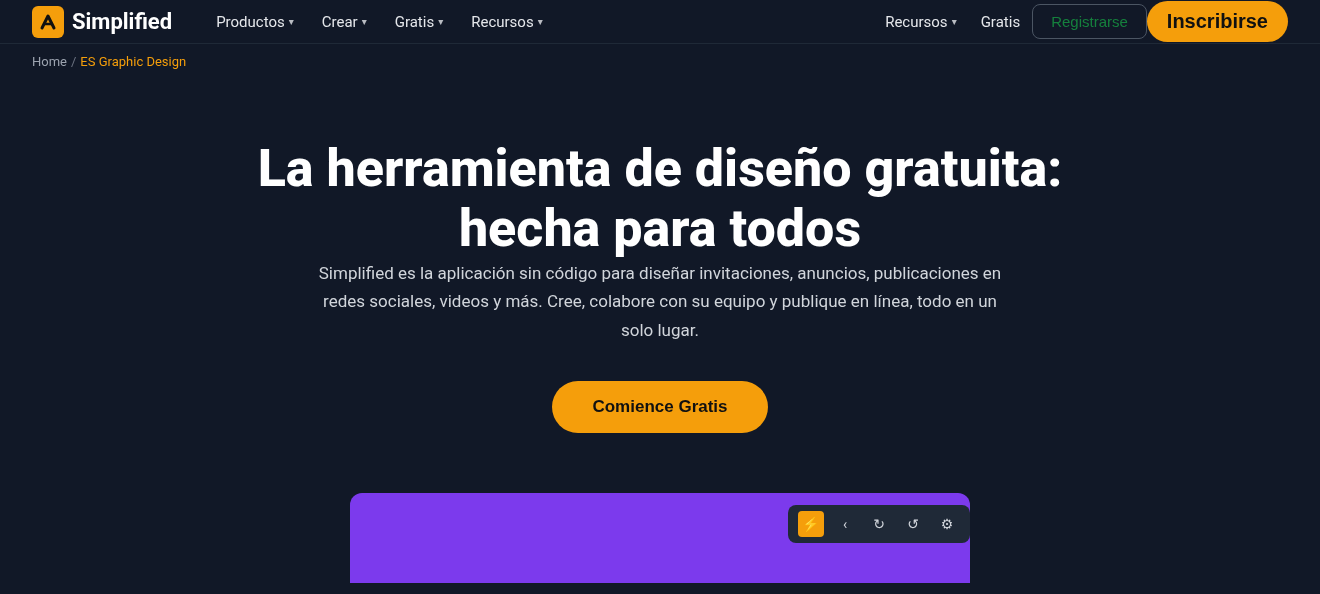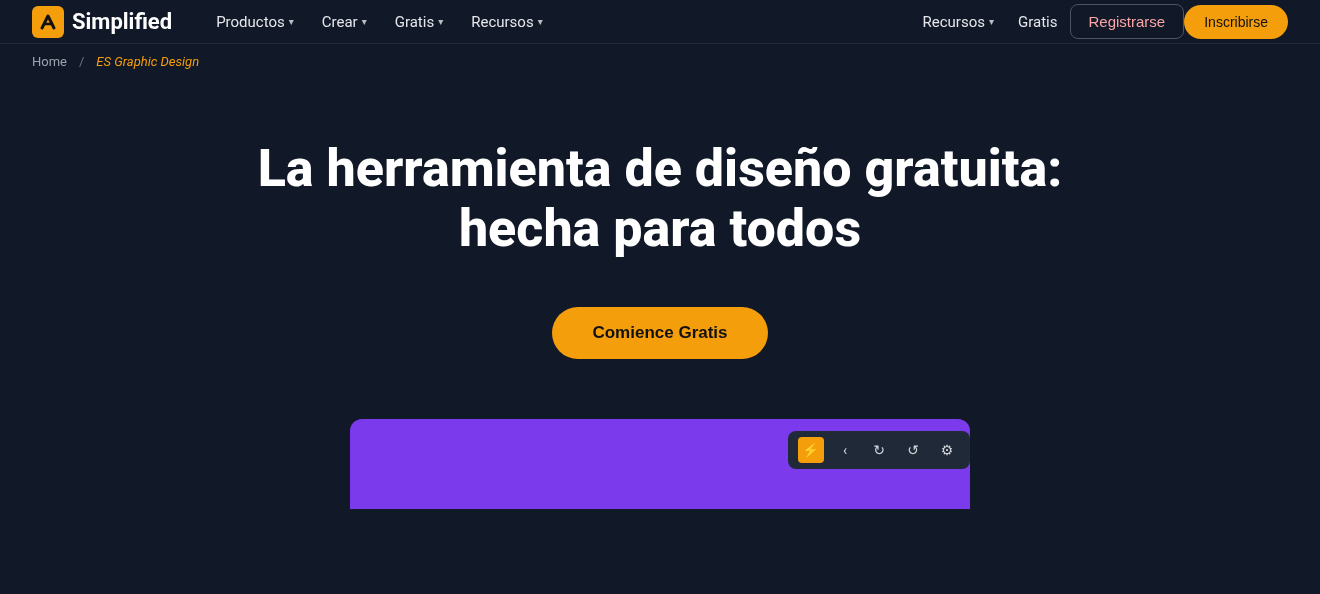--- a/index.html
+++ b/index.html
@@ -74,50 +74,50 @@
       font-size: 15px;
       color: #e5e7eb;
       cursor: pointer;
       white-space: nowrap;
     }
     .btn-register {
       padding: 8px 18px;
       border-radius: 8px;
       border: 1px solid #4b5563;
       background: transparent;
-      color: #fca5a5;
+      color: #15803d;
       font-size: 15px;
       cursor: pointer;
       white-space: nowrap;
     }
     .btn-signup {
       padding: 9px 20px;
       border-radius: 50px;
       border: none;
       background: #f59e0b;
       color: #111;
-      font-size: 14px;
-      font-weight: 400;
+      font-size: 20px;
+      font-weight: 700;
       cursor: pointer;
       white-space: nowrap;
     }
 
     
     .breadcrumb {
       padding: 10px 32px;
       font-size: 13px;
       color: #9ca3af;
       display: flex;
       align-items: center;
-      gap: 12px;
+      gap: 4px;
       background: #111827;
     }
     .breadcrumb-home { color: #9ca3af; text-decoration: none; }
     .breadcrumb-sep { color: #6b7280; }
-    .breadcrumb-current { color: #f59e0b; font-style: italic; }
+    .breadcrumb-current { color: #f59e0b; }
 
     
     .hero {
       background: #111827;
       display: flex;
       flex-direction: column;
       align-items: center;
       text-align: center;
       padding: 60px 40px 40px;
     }
@@ -137,21 +137,20 @@
     }
     .btn-cta {
       padding: 16px 40px;
       border-radius: 50px;
       border: none;
       background: #f59e0b;
       color: #111;
       font-size: 17px;
       font-weight: 700;
       cursor: pointer;
-      margin-top: 48px;
     }
 
     
     .preview-section {
       display: flex;
       justify-content: center;
       margin-top: 20px;
       position: relative;
       padding-bottom: 10px;
     }
@@ -235,20 +234,21 @@
 </nav>
 
 <div class="breadcrumb">
   <a class="breadcrumb-home" href="#">Home</a>
   <span class="breadcrumb-sep">/</span>
   <span class="breadcrumb-current">ES Graphic Design</span>
 </div>
 
 <section class="hero">
   <h1 class="hero-title">La herramienta de diseño gratuita: hecha para todos</h1>
+  <p class="hero-subtitle">Simplified es la aplicación sin código para diseñar invitaciones, anuncios, publicaciones en redes sociales, videos y más. Cree, colabore con su equipo y publique en línea, todo en un solo lugar.</p>
   <button class="btn-cta">Comience Gratis</button>
 </section>
 
 <div class="preview-section">
   <div class="preview-card">
     <div class="preview-toolbar">
       <div class="toolbar-icon active">⚡</div>
       <div class="toolbar-icon">‹</div>
       <div class="toolbar-icon">↻</div>
       <div class="toolbar-icon">↺</div>

